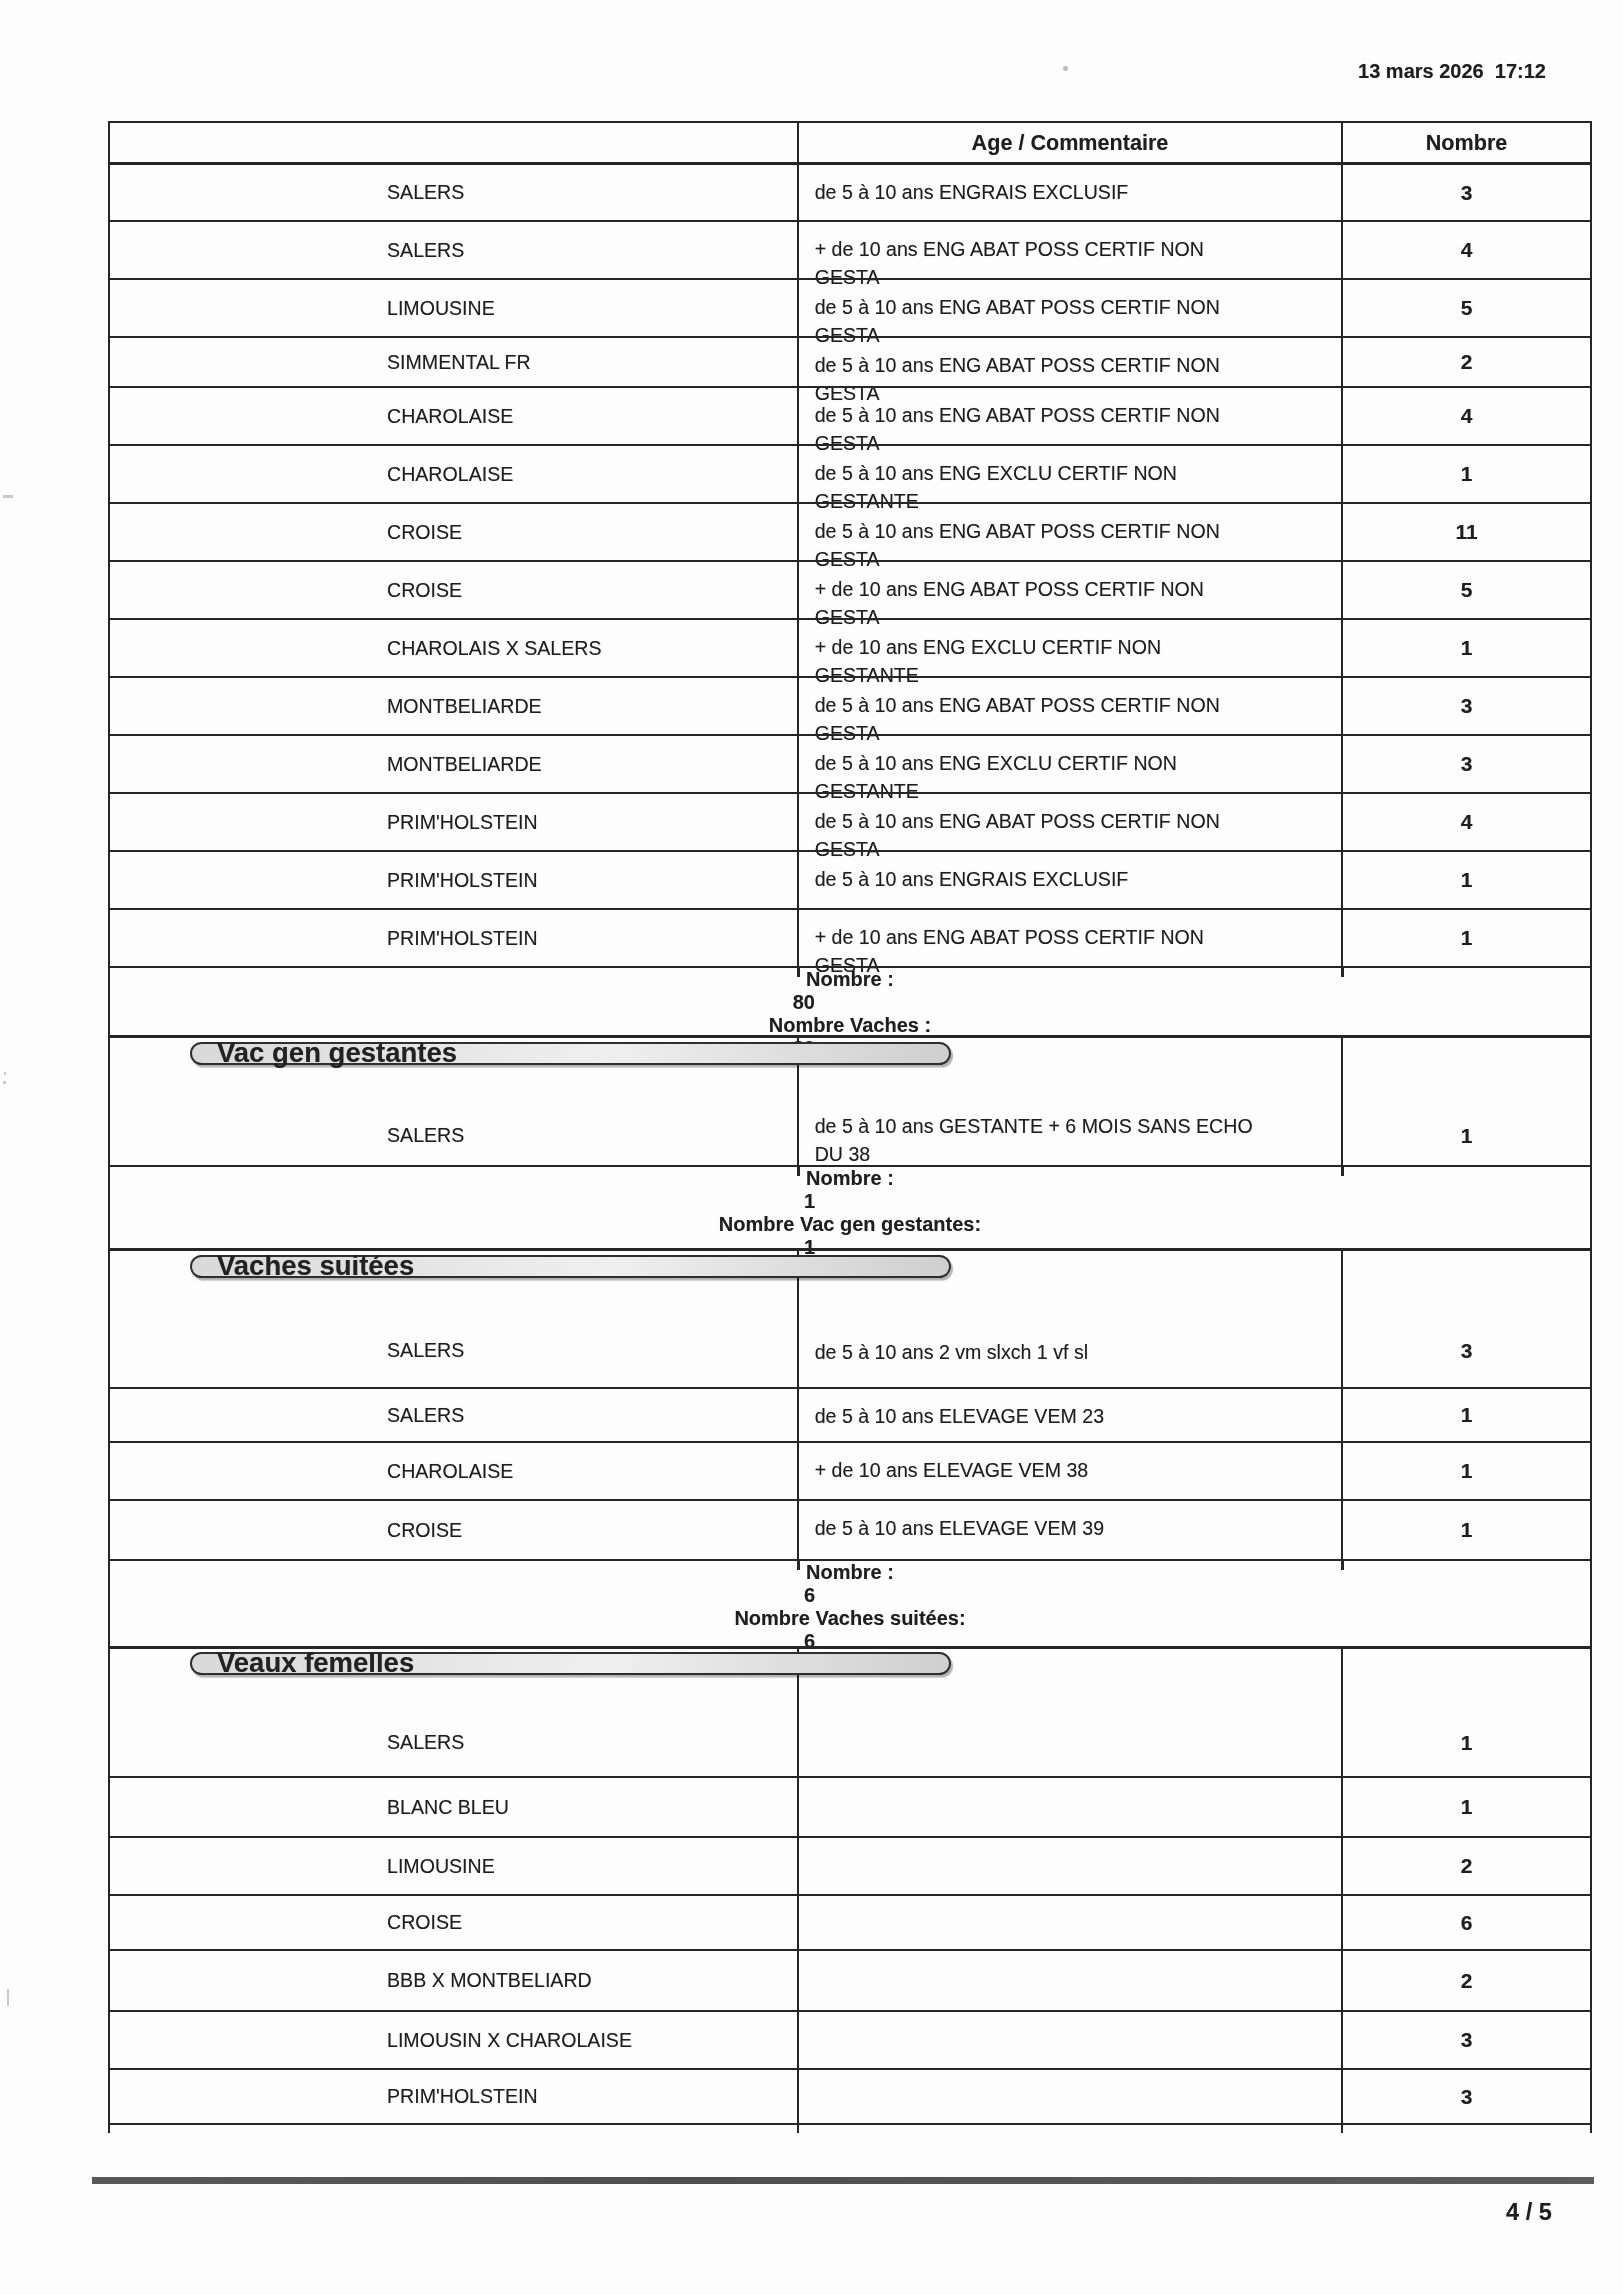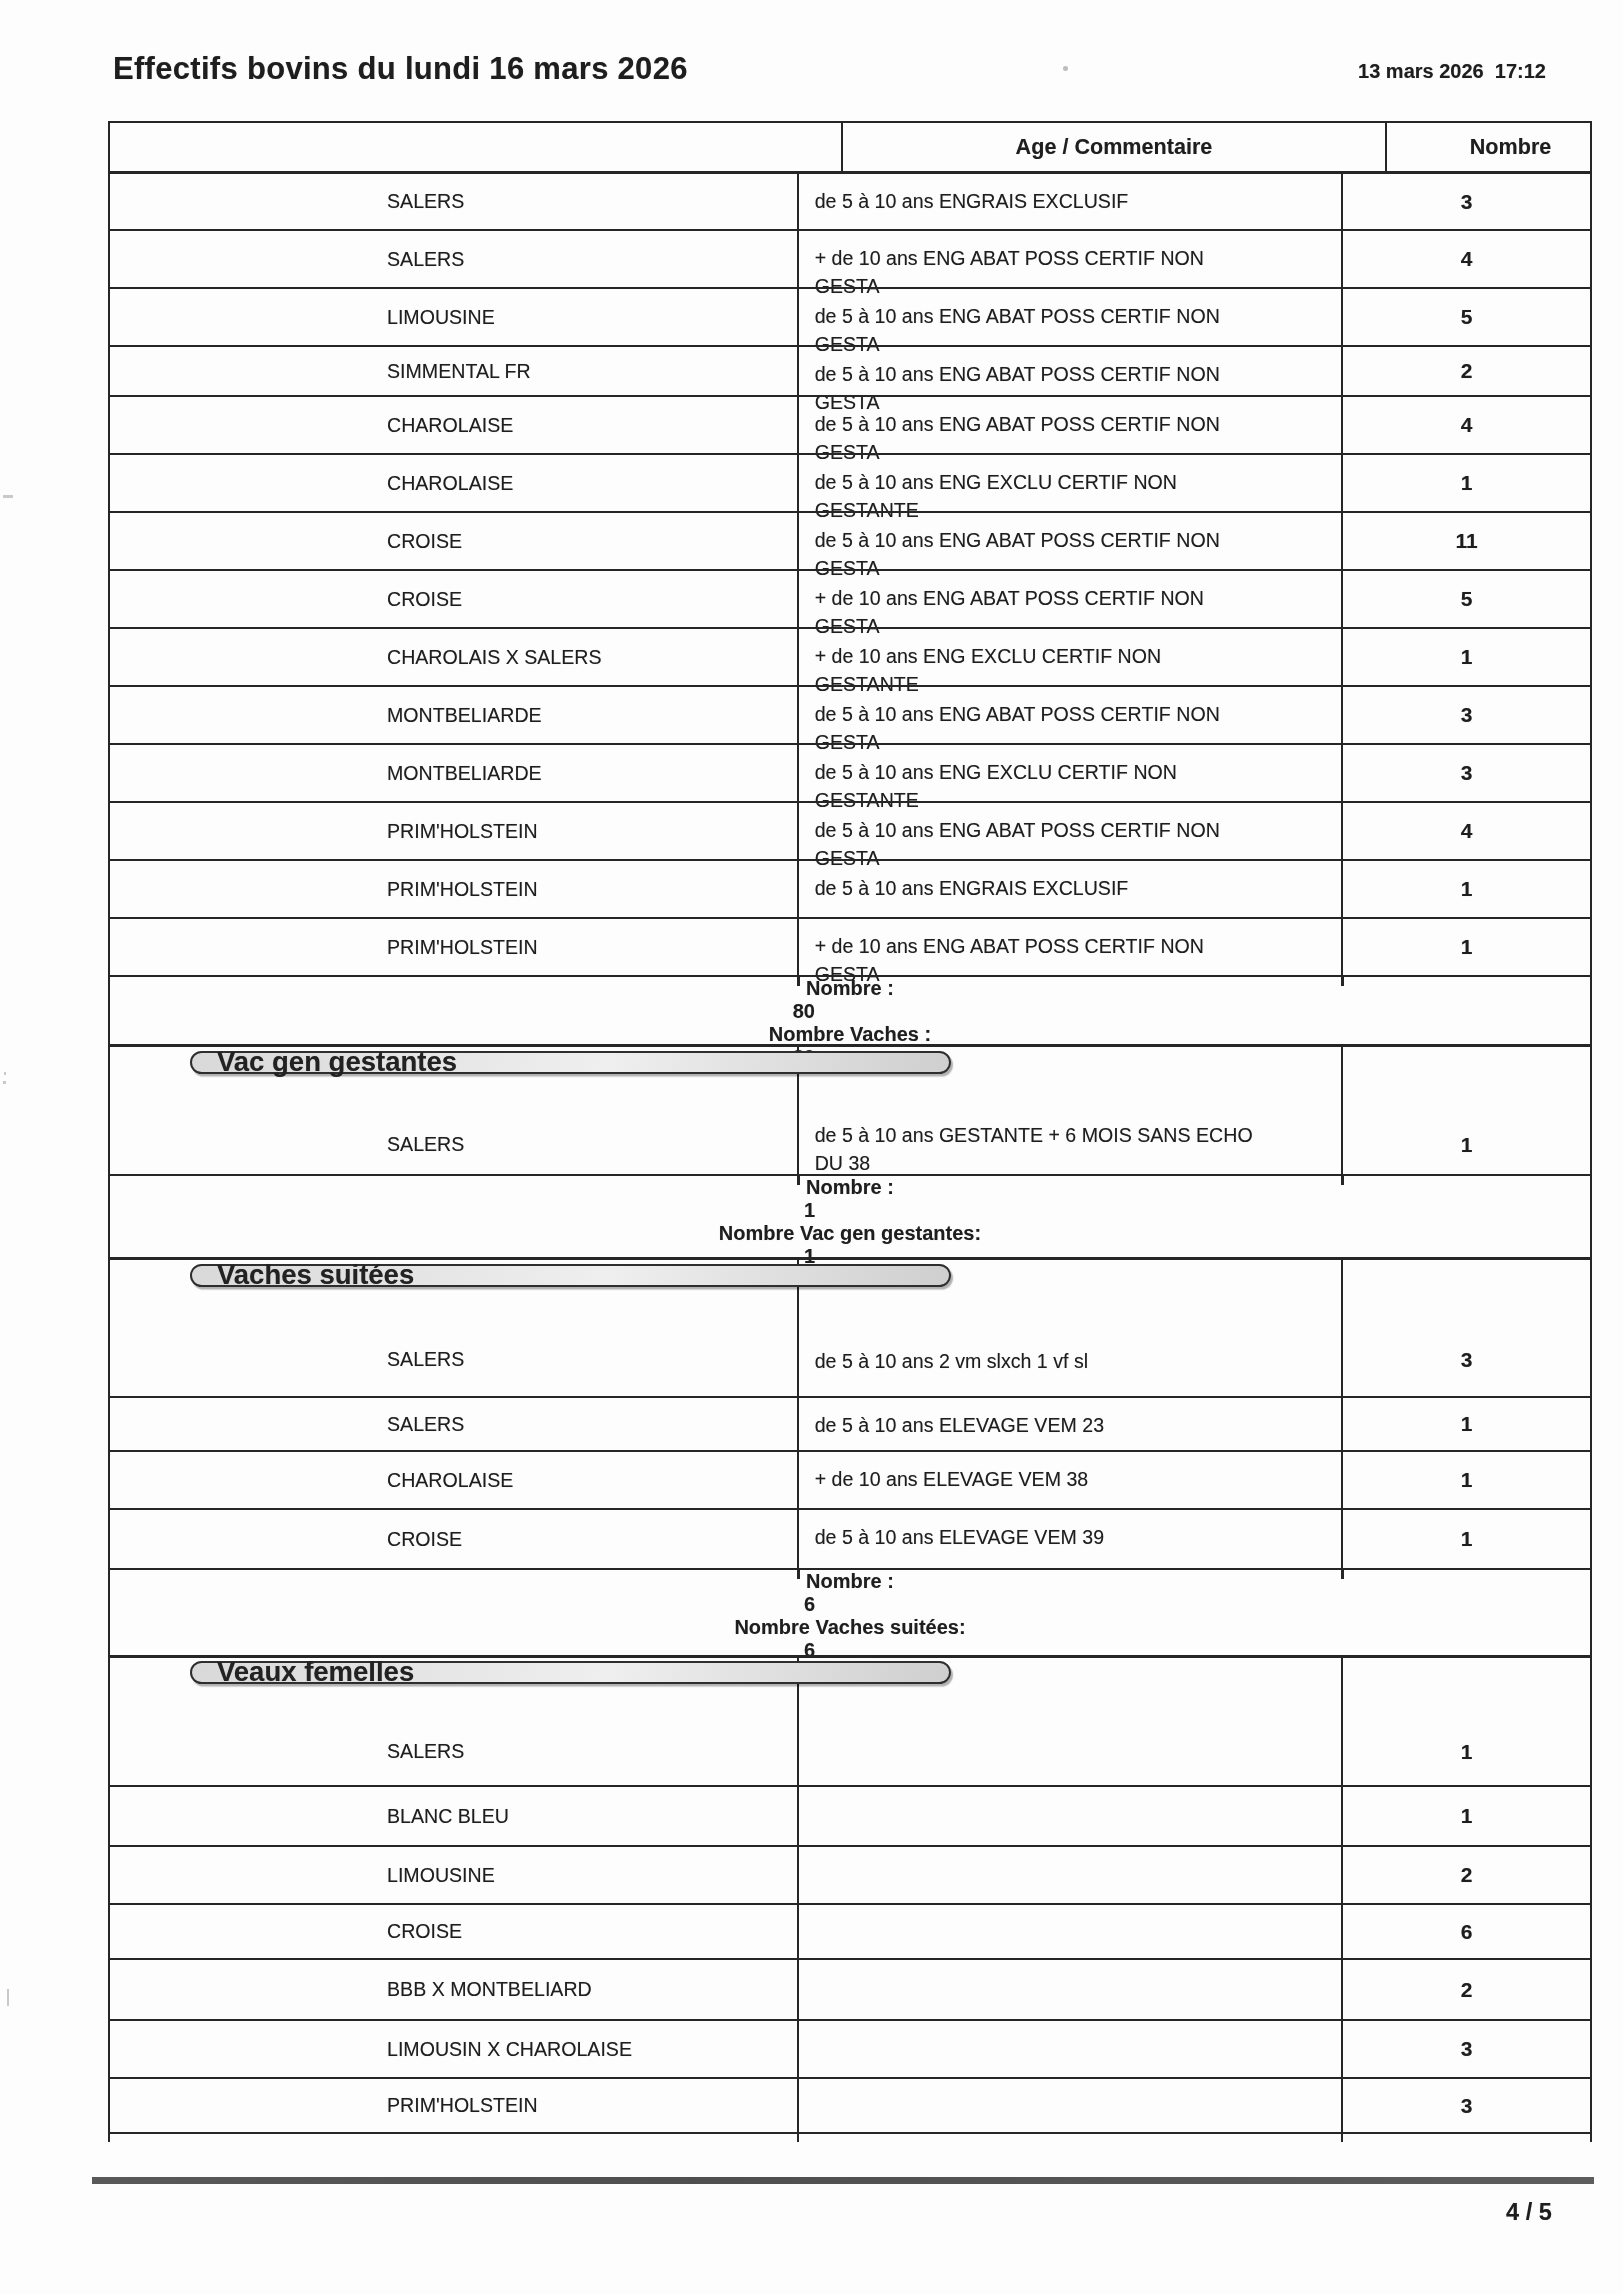--- a/index.html
+++ b/index.html
@@ -27,21 +27,21 @@
   .row.first{border-top:none;}
   .row.bt5{border-top-width:3.3px;}
   .row.bt6{border-top-width:3.9px;}
   .cell{box-sizing:border-box;display:flex;}
   .c1{width:687px;align-items:center;padding-left:277px;font-size:19.6px;}
   .c2{width:546px;border-left:2.6px solid #262626;border-right:2.6px solid #262626;
       padding:14.4px 13px 0 15.7px;font-size:19.6px;line-height:27.5px;white-space:pre-line;display:block;}
   .c3{flex:1;align-items:center;justify-content:center;font-size:21px;font-weight:bold;}
 
   
-  .hrow{height:48px;gap:44px;}
+  .hrow{height:39px;}
   .hrow .c2{display:flex;align-items:center;justify-content:center;padding:0;font-weight:bold;font-size:21.6px;}
   .hrow .c3{font-size:21.6px;}
 
   
   .sec .c1,.sec .c3{align-items:flex-start;}
   .sec .cell{padding-top:86px;}
   .sec .c2{padding-top:75px;}
   .sec.secC .cell,.sec.secC .c2{padding-top:88px;}
   .sec.secD .cell{padding-top:82px;}
   .pill{
@@ -76,21 +76,20 @@
 
   
   .speck{position:absolute;background:#bdbdbd;border-radius:50%;}
   .smudge{position:absolute;background:#c9c9c9;}
 </style>
 </head>
 <body>
 
 <div class="page">
 
-  <div class="title ink">Effectifs bovins du lundi 16 mars 2026</div>
   <div class="datetime ink">13 mars 2026  17:12</div>
 
   <div class="tbl">
 
     <div class="row hrow first">
       <div class="cell c1 ink"></div>
       <div class="cell c2 ink">Age / Commentaire</div>
       <div class="cell c3 ink">Nombre</div>
     </div>
 

